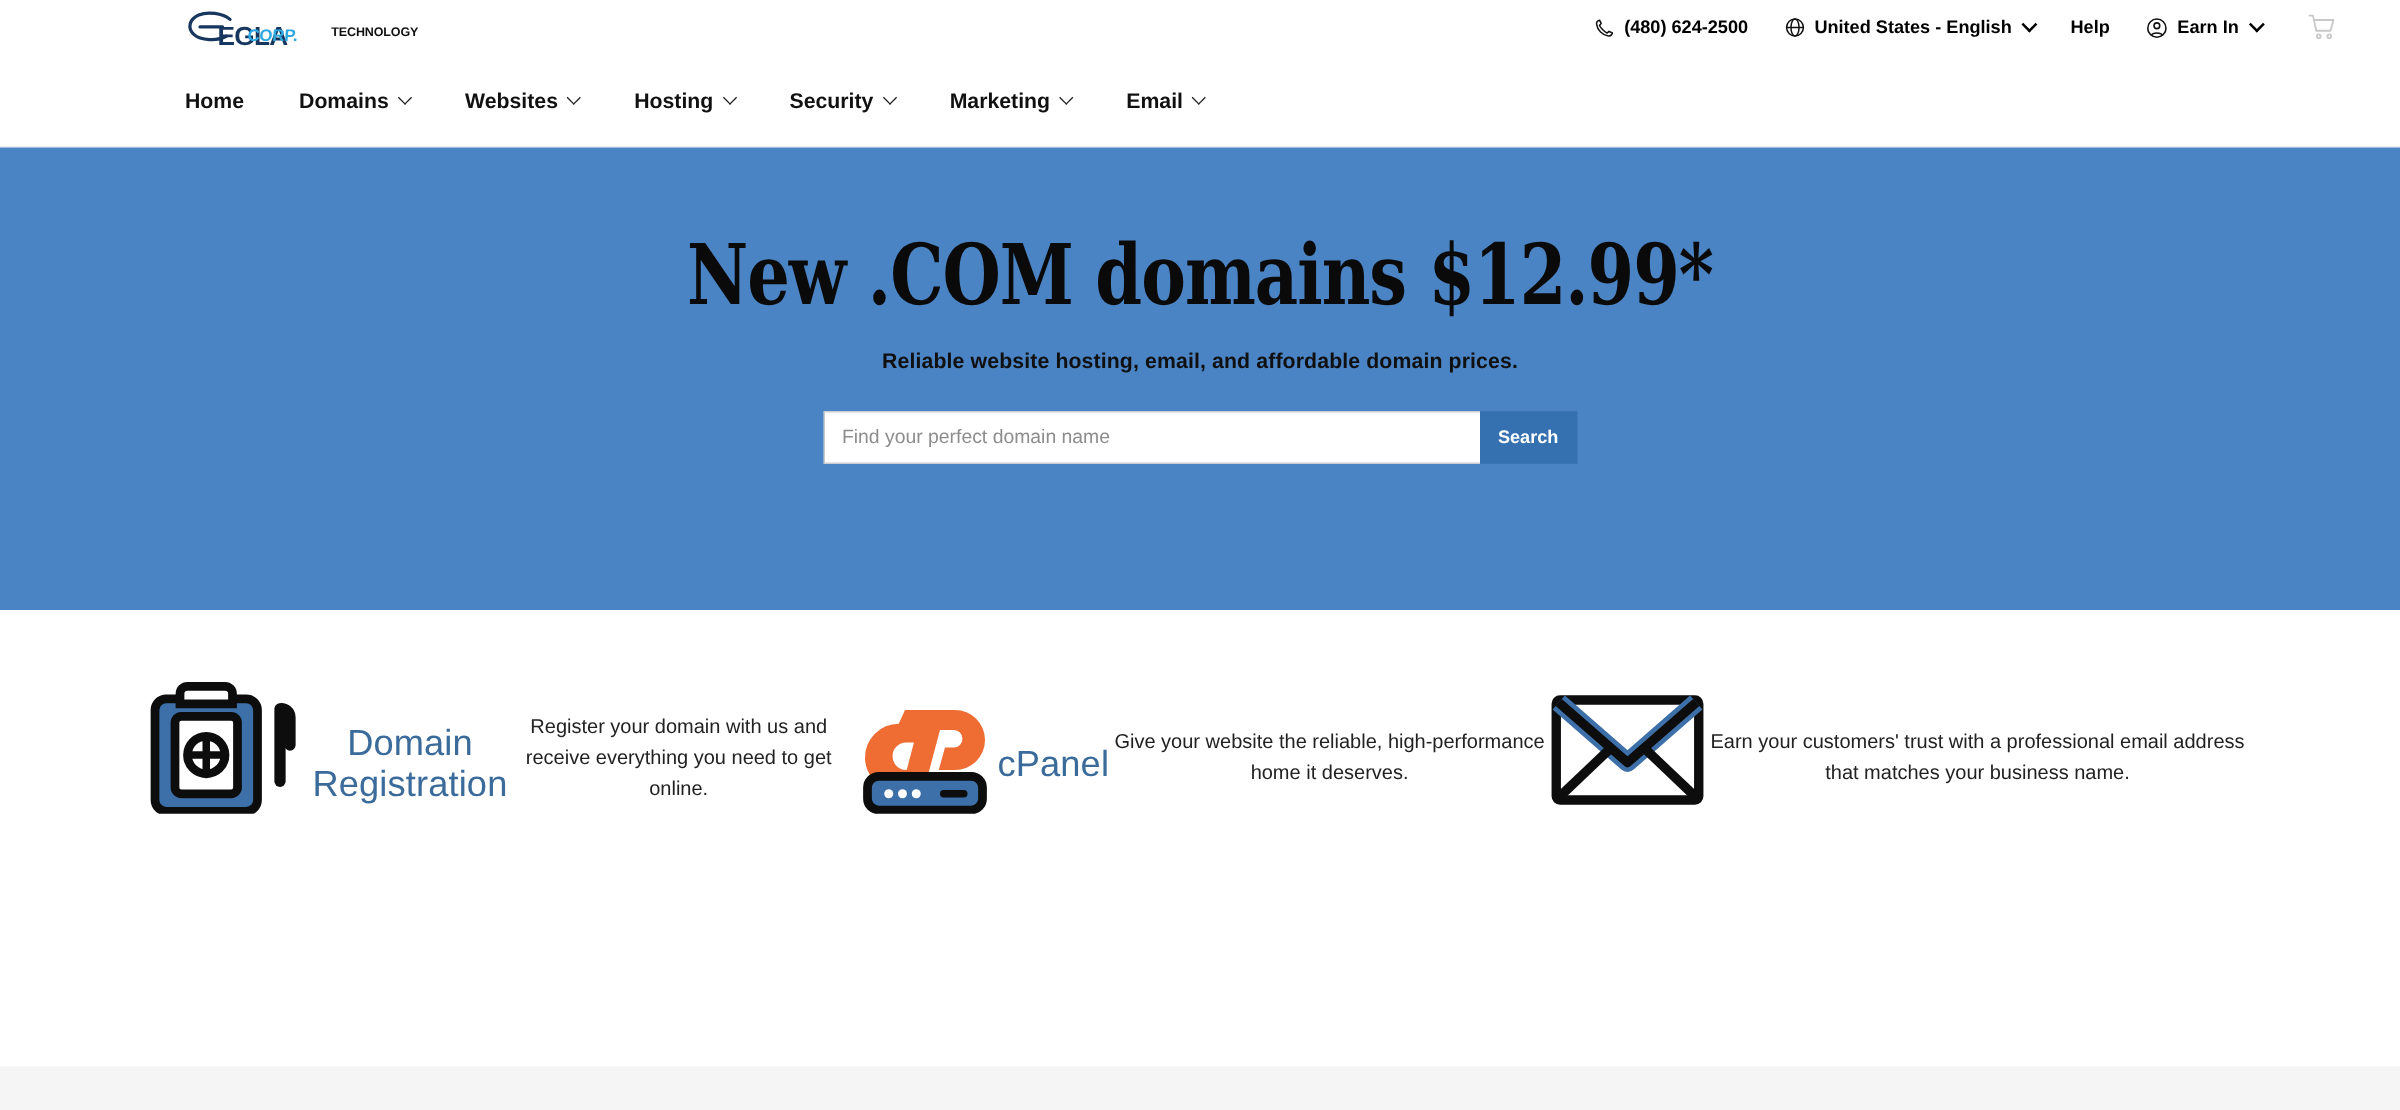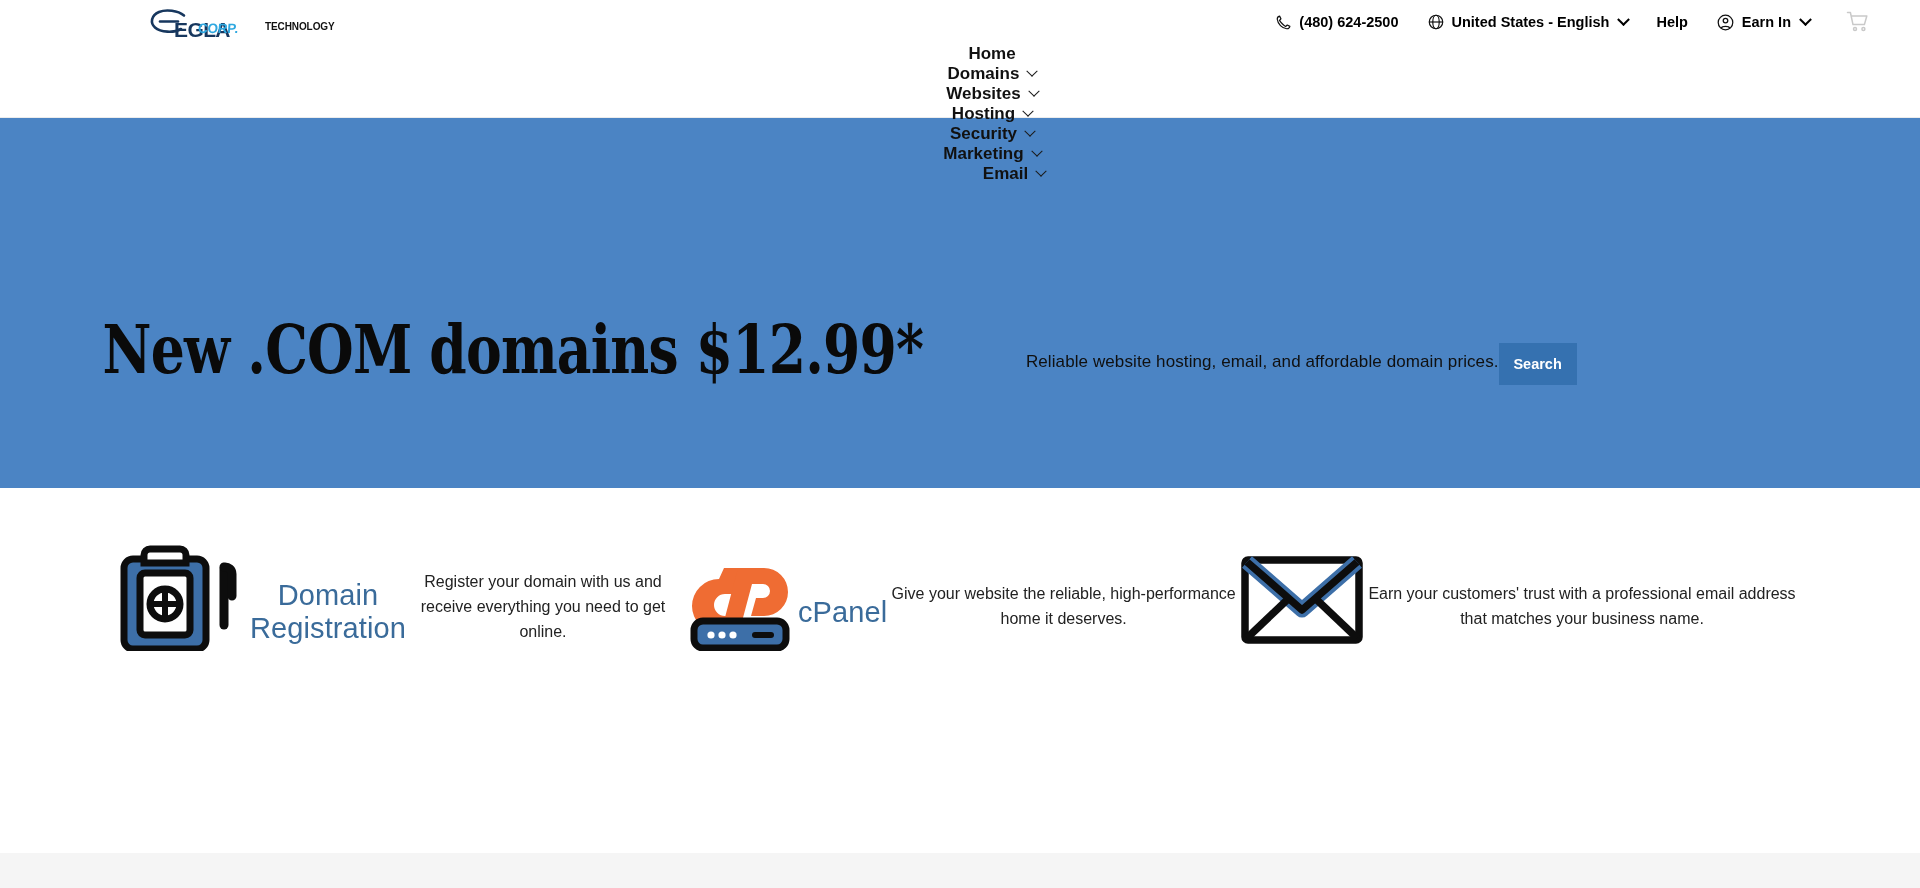--- a/index.html
+++ b/index.html
@@ -97,21 +97,20 @@
   }
 
   
   .main-nav {
     height: 74px;
     display: flex;
     align-items: center;
     padding: 0 40px 0 148px;
     background: #ffffff;
     border-bottom: 1px solid #ececec;
-    flex-direction: column;
   }
   .nav-item {
     display: flex;
     align-items: center;
     font-size: 17px;
     font-weight: bold;
     color: #111;
     margin-right: 44px;
     cursor: pointer;
     white-space: nowrap;
@@ -123,40 +122,41 @@
     margin-left: 9px;
     transform: rotate(45deg) translate(-2px,-2px);
     color: #1b1b1b;
   }
 
   
   .hero {
     background: #4b84c4;
     height: 370px;
     display: flex;
-    flex-direction: row;
-    align-items: center;
-    padding-top: 92px;
+    flex-direction: column;
+    align-items: center;
+    padding-top: 68px;
   }
   .hero-title {
     font-family: "DejaVu Serif", serif;
     font-weight: bold;
     font-size: 67px;
     line-height: 1;
     color: #0a0a0a;
     letter-spacing: -1px;
     transform: scaleX(0.80);
     transform-origin: center;
     white-space: nowrap;
   }
   .hero-sub {
     margin-top: 26px;
     font-size: 17px;
     color: #101010;
     letter-spacing: 0.1px;
+    font-weight: bold;
   }
   .search-row {
     margin-top: 30px;
     display: flex;
     height: 42px;
   }
   .search-input {
     width: 525px;
     height: 42px;
     border: 1px solid #c9c9c9;
@@ -312,20 +312,21 @@
   <div class="nav-item">
     <span>Email</span>
     <i class="chev"></i>
   </div>
 </nav>
 
 <section class="hero">
   <h1 class="hero-title">New .COM domains $12.99*</h1>
   <p class="hero-sub">Reliable website hosting, email, and affordable domain prices.</p>
   <div class="search-row">
+    <input class="search-input" type="text" placeholder="Find your perfect domain name" style="">
     <button class="search-btn">Search</button>
   </div>
 </section>
 
 <section class="features">
 
   <div class="feature">
     <div class="feature-icon">
       <svg width="130" height="106" viewBox="0 0 130 106">
         <rect x="4" y="14" width="82" height="90" rx="9" fill="#3d6fa8" stroke="#0d0d0d" stroke-width="7"></rect>

